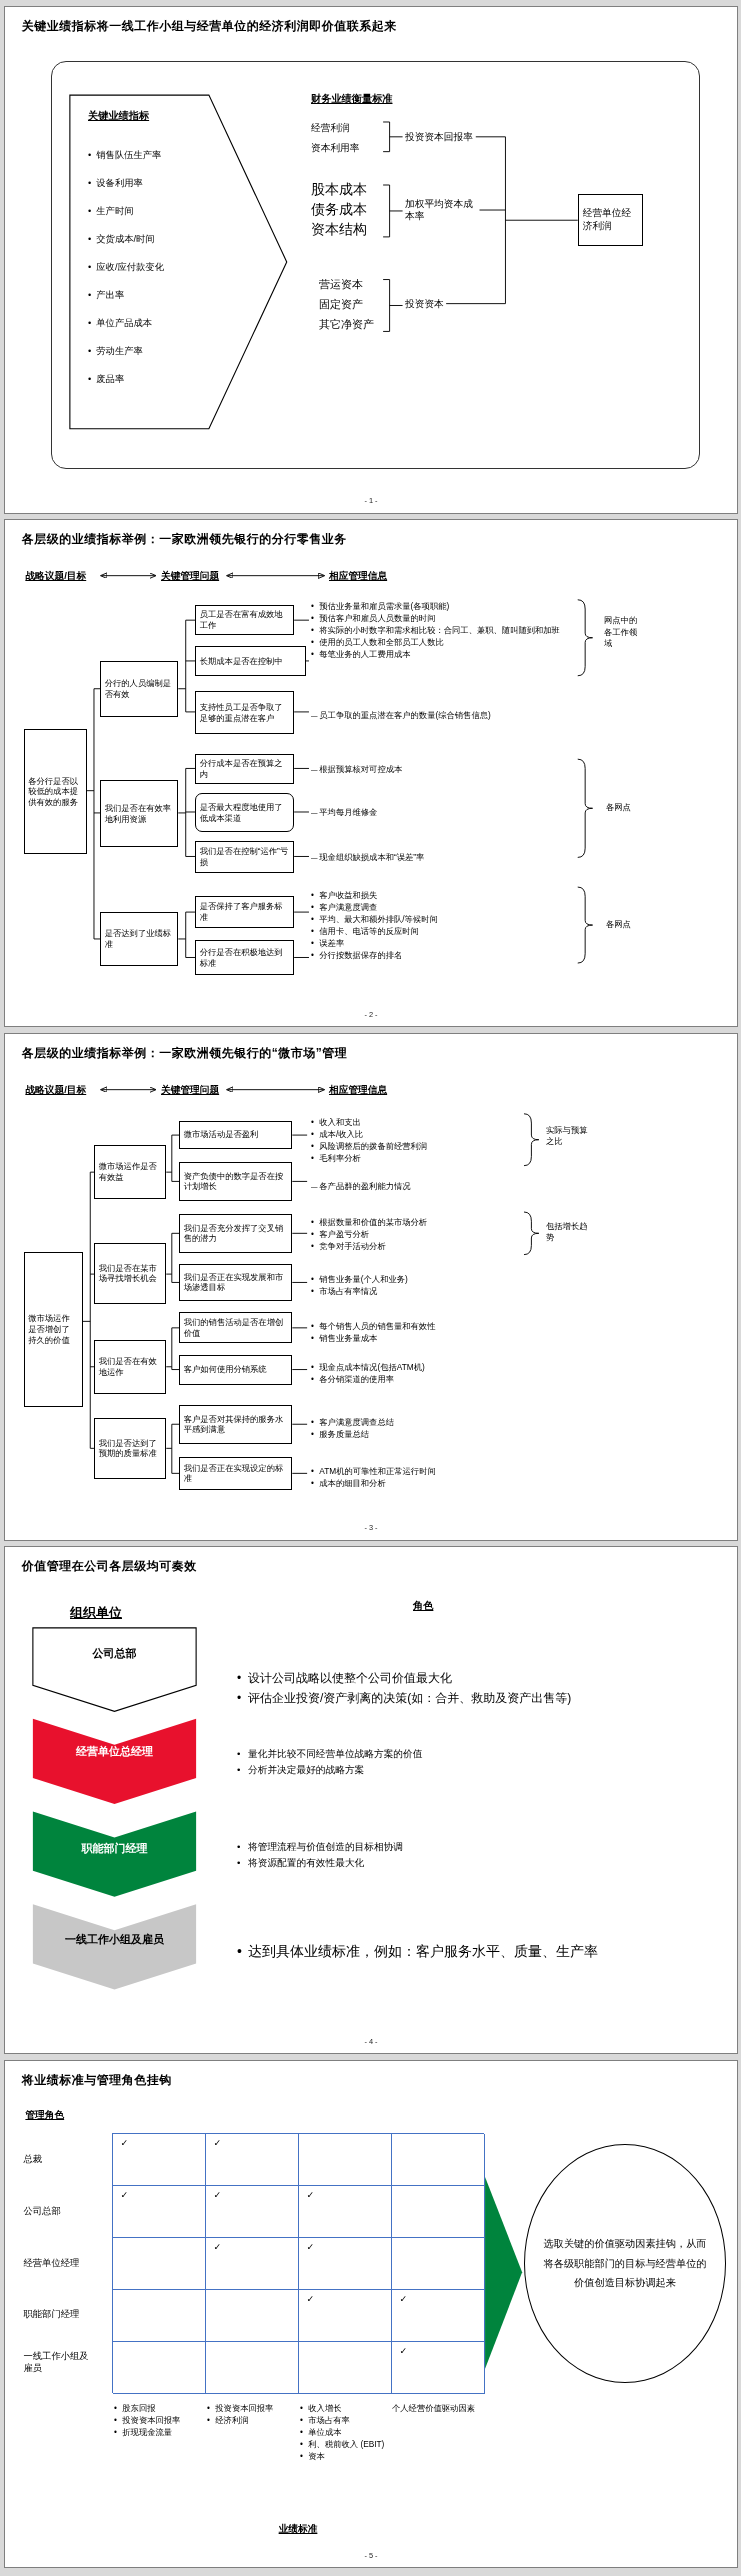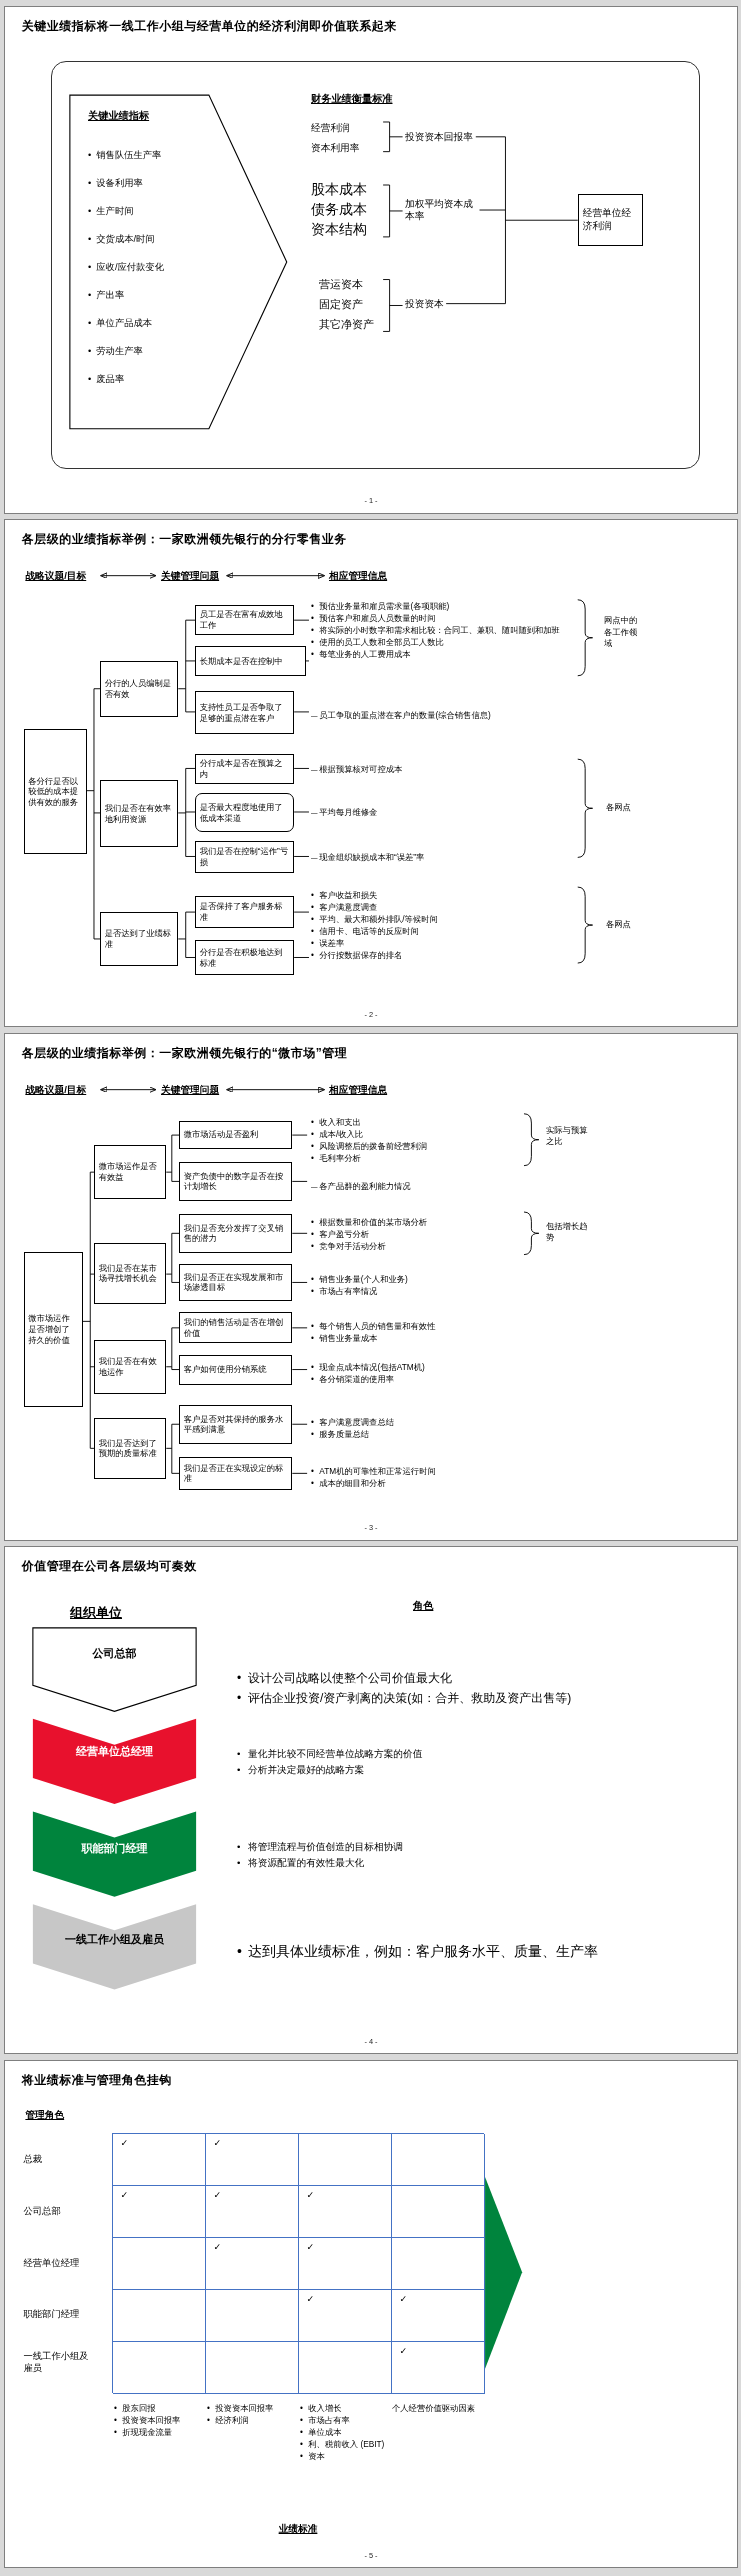--- a/index.html
+++ b/index.html
@@ -274,20 +274,21 @@
       <div class="cell">✓</div>
       <div class="cell">✓</div>
       <div class="cell"></div>
       <div class="cell"></div>
       <div class="cell"></div>
       <div class="cell">✓</div>
     </div>
   <svg class="svg-overlay" viewBox="0 0 792 548">
     <polygon points="518,125 518,332 558,228" fill="#00843d" stroke="none"></polygon>
   </svg>
+  <div class="callout">选取关键的价值驱动因素挂钩，从而将各级职能部门的目标与经营单位的价值创造目标协调起来</div>
   <div class="info" style="left:109px;top:341px;width:89px;">
       <div class="it">股东回报</div>
       <div class="it">投资资本回报率</div>
       <div class="it">折现现金流量</div>
     </div>
   <div class="info" style="left:202px;top:341px;width:89px;">
       <div class="it">投资资本回报率</div>
       <div class="it">经济利润</div>
     </div>
   <div class="info" style="left:295px;top:341px;width:89px;">

